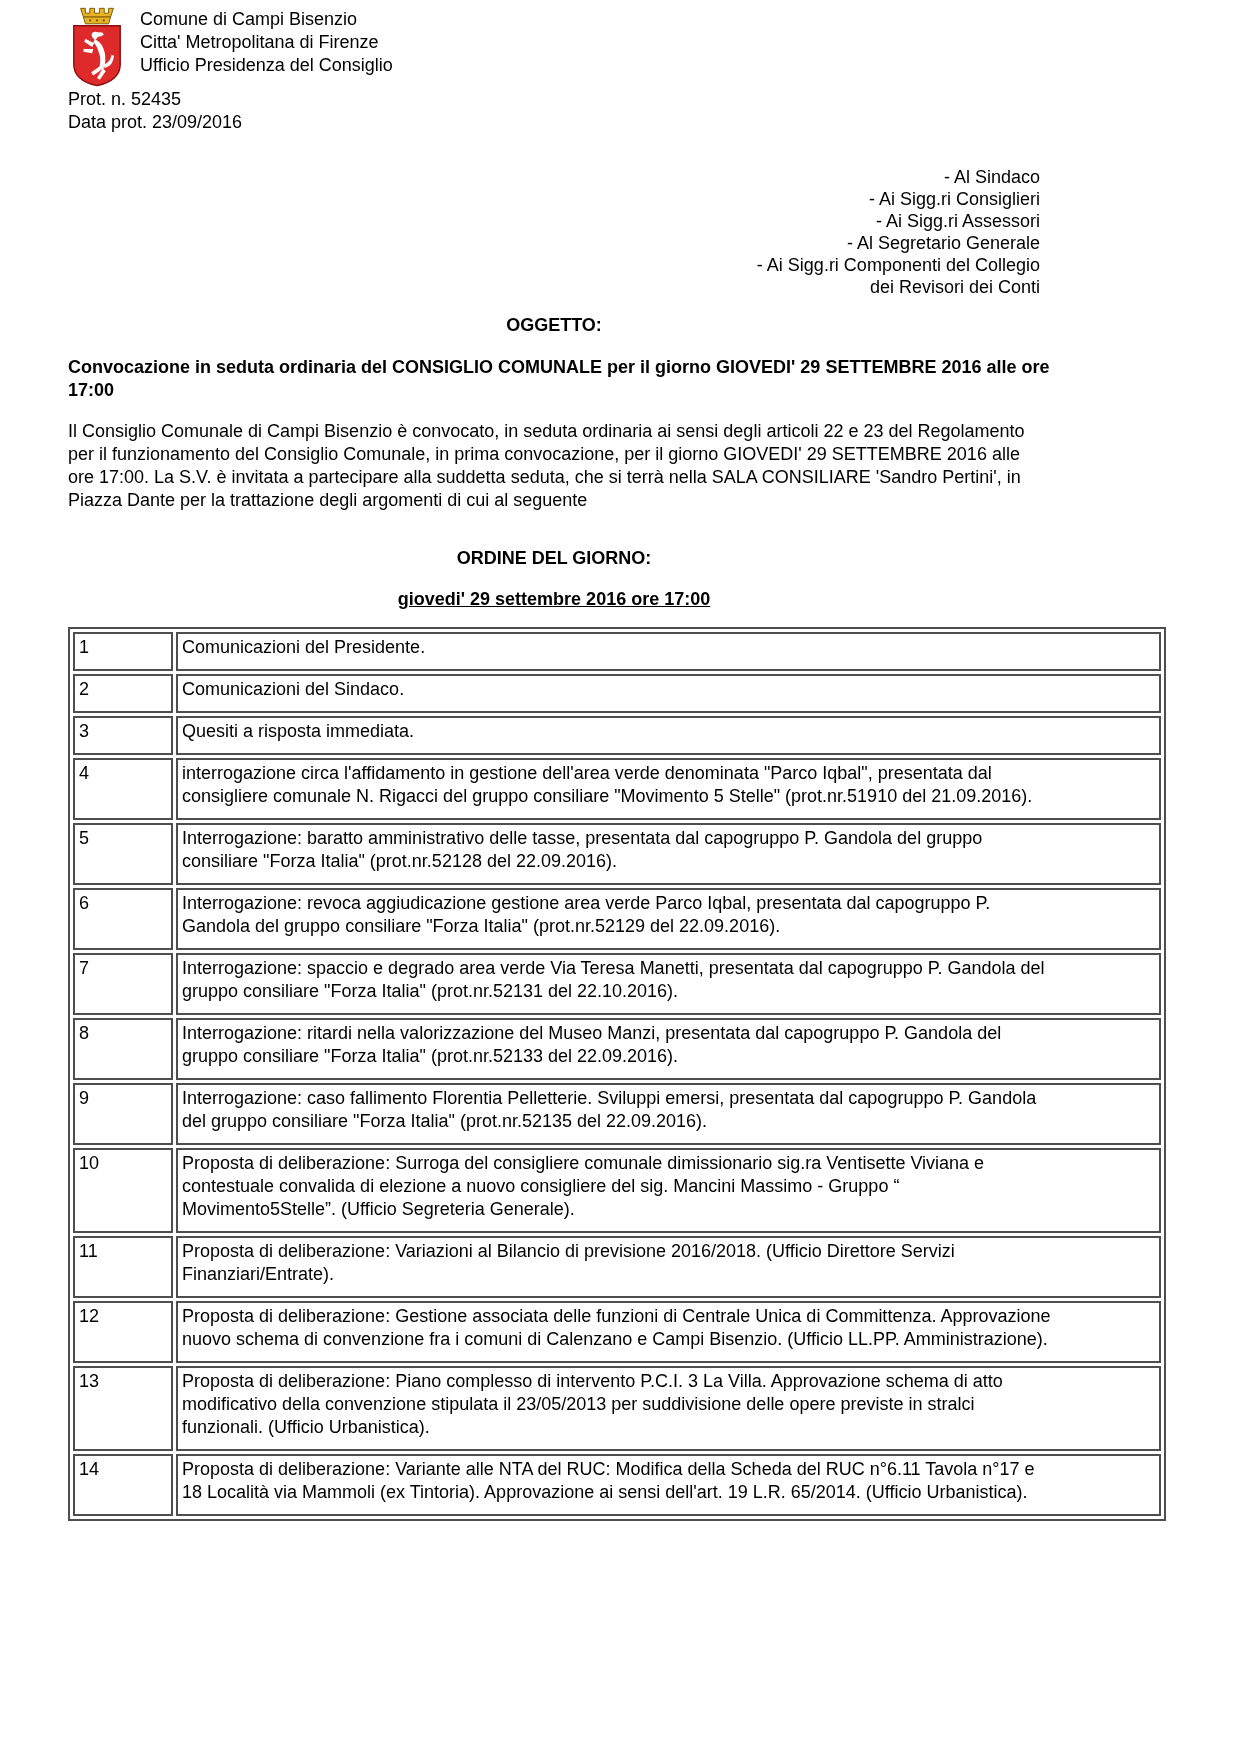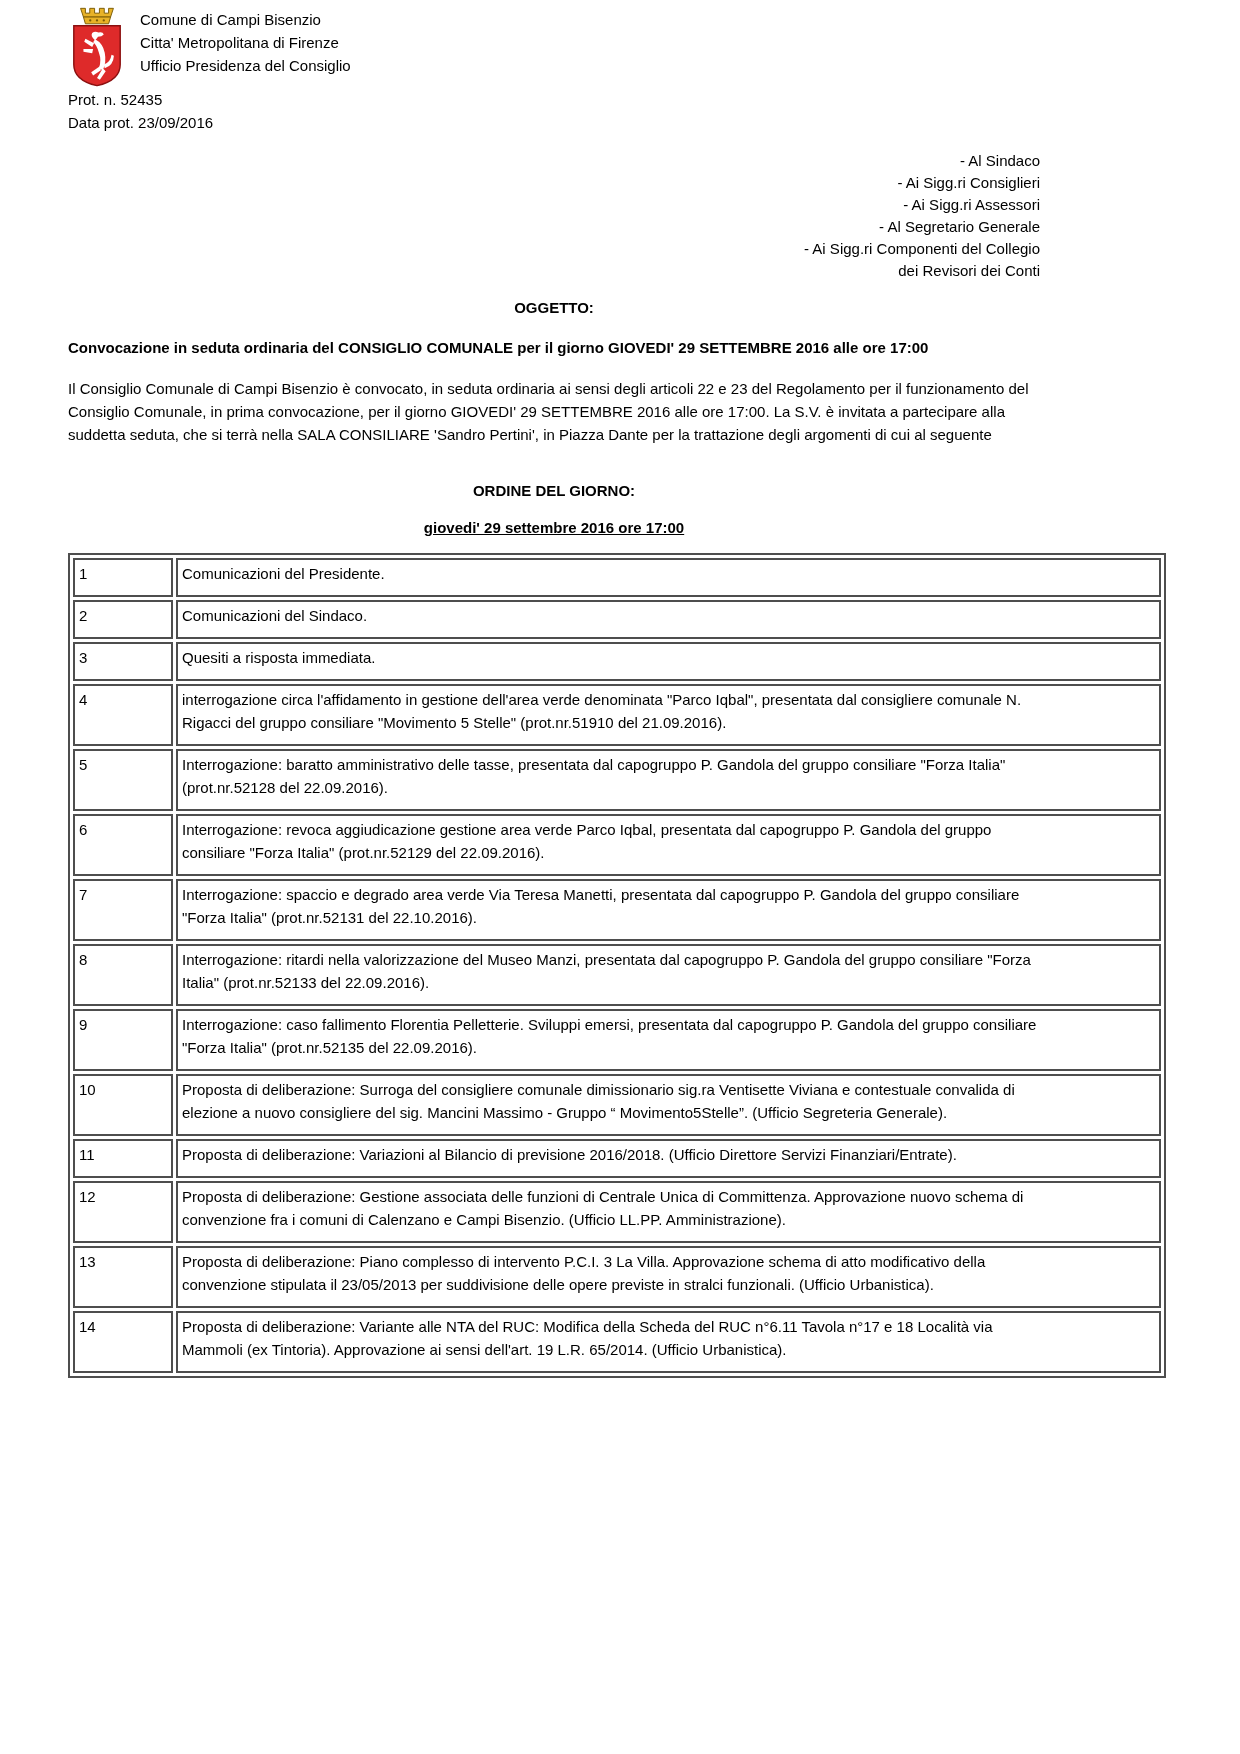--- a/index.html
+++ b/index.html
@@ -1,32 +1,32 @@
 <!DOCTYPE html>
 <html><head>
 <meta charset="utf-8">
 <style>
   html,body { margin:0; padding:0; background:#ffffff; }
   .page {
     position:relative;
     width:1240px; height:1754px;
     background:#ffffff;
     font-family:"Liberation Sans", sans-serif;
-    font-size:15px; color:#000;
+    font-size:18px; color:#000;
     overflow:hidden;
   }
   .content { padding:6px 0 0 68px; }
 
   .header { display:flex; align-items:flex-start; }
   .crest  { width:58px; height:82px; flex:0 0 auto; }
   .org    { margin-left:14px; line-height:23px; padding-top:2px; }
 
   .prot { line-height:23px; }
 
-  .recipients { width:972px; text-align:right; margin-top:16px; line-height:22px; }
+  .recipients { width:972px; text-align:right; margin-top:32px; line-height:22px; }
 
   .oggetto { width:972px; text-align:center; font-weight:bold; margin-top:17px; }
 
   .subject { width:982px; font-weight:bold; margin-top:20px; line-height:23px; }
 
   .bodypar { width:978px; margin-top:18px; line-height:23px; }
 
   .odg { width:972px; text-align:center; font-weight:bold; margin-top:36px; }
   .sessiondate { width:972px; text-align:center; font-weight:bold;
                  text-decoration:underline; margin-top:20px; }

